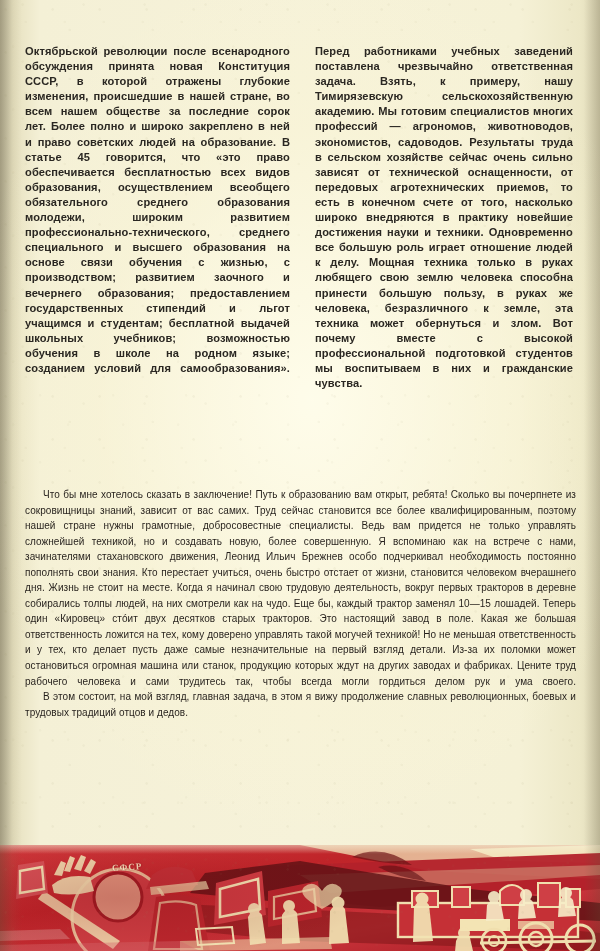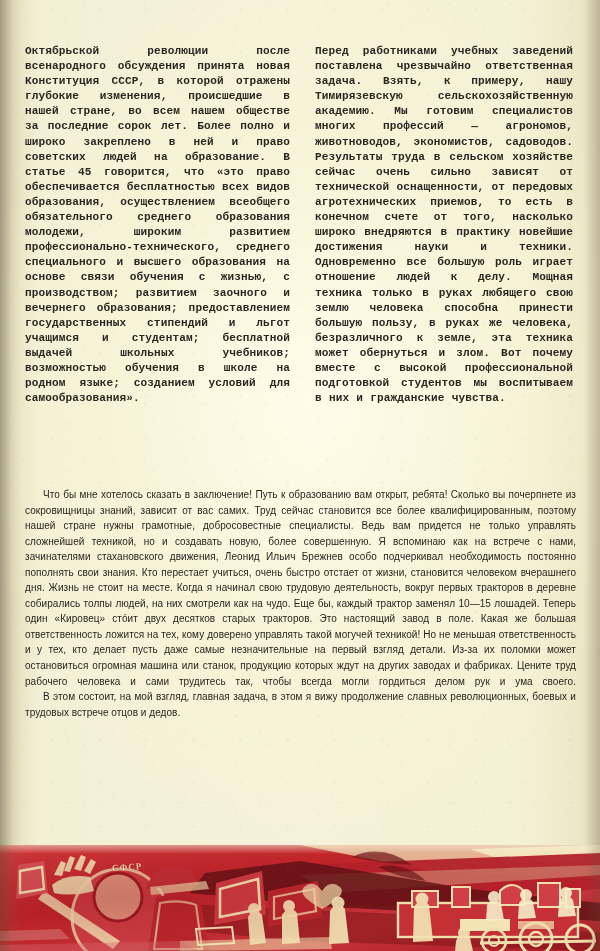--- a/index.html
+++ b/index.html
@@ -62,21 +62,20 @@
     position: absolute;
     left: 25px;
     top: 44px;
     width: 548px;
     display: flex;
     gap: 18px;
     z-index: 10;
   }
   .col {
     width: 265px;
-    font-family: Liberation Mono, monospace;
   }
   .col p {
     margin: 0;
     font-size: 11.1px;
     line-height: 15.1px;
     font-weight: 700;
     color: #2a2722;
     text-align: justify;
     text-align-last: justify;
     letter-spacing: .1px;
@@ -160,21 +159,21 @@
     <div class="col">
       <p>Октябрьской революции после всенародного обсуждения принята новая Конституция СССР, в которой отражены глубокие изменения, происшедшие в нашей стране, во всем нашем обществе за последние сорок лет. Более полно и широко закреплено в ней и право советских людей на образование. В статье 45 говорится, что «это право обеспечивается бесплатностью всех видов образования, осуществлением всеобщего обязательного среднего образования молодежи, широким развитием профессионально-технического, среднего специального и высшего образования на основе связи обучения с жизнью, с производством; развитием заочного и вечернего образования; предоставлением государственных стипендий и льгот учащимся и студентам; бесплатной выдачей школьных учебников; возможностью обучения в школе на родном языке; созданием условий для самообразования».</p>
     </div>
     <div class="col">
       <p class="last-left">Перед работниками учебных заведений поставлена чрезвычайно ответственная задача. Взять, к примеру, нашу Тимирязевскую сельскохозяйственную академию. Мы готовим специалистов многих профессий — агрономов, животноводов, экономистов, садоводов. Результаты труда в сельском хозяйстве сейчас очень сильно зависят от технической оснащенности, от передовых агротехнических приемов, то есть в конечном счете от того, насколько широко внедряются в практику новейшие достижения науки и техники. Одновременно все большую роль играет отношение людей к делу. Мощная техника только в руках любящего свою землю человека способна принести большую пользу, в руках же человека, безразличного к земле, эта техника может обернуться и злом. Вот почему вместе с высокой профессиональной подготовкой студентов мы воспитываем в них и гражданские чувства.</p>
     </div>
   </div>
 
   <div class="body-wide">
     <p>Что бы мне хотелось сказать в заключение! Путь к образованию вам открыт, ребята! Сколько вы почерпнете из сокровищницы знаний, зависит от вас самих. Труд сейчас становится все более квалифицированным, поэтому нашей стране нужны грамотные, добросовестные специалисты. Ведь вам придется не только управлять сложнейшей техникой, но и создавать новую, более совершенную. Я вспоминаю как на встрече с нами, зачинателями стахановского движения, Леонид Ильич Брежнев особо подчеркивал необходимость постоянно пополнять свои знания. Кто перестает учиться, очень быстро отстает от жизни, становится человеком вчерашнего дня. Жизнь не стоит на месте. Когда я начинал свою трудовую деятельность, вокруг первых тракторов в деревне собирались толпы людей, на них смотрели как на чудо. Еще бы, каждый трактор заменял 10—15 лошадей. Теперь один «Кировец» стóит двух десятков старых тракторов. Это настоящий завод в поле. Какая же большая ответственность ложится на тех, кому доверено управлять такой могучей техникой! Но не меньшая ответственность и у тех, кто делает пусть даже самые незначительные на первый взгляд детали. Из-за их поломки может остановиться огромная машина или станок, продукцию которых ждут на других заводах и фабриках. Цените труд рабочего человека и сами трудитесь так, чтобы всегда могли гордиться делом рук и ума своего.</p>
-    <p class="tail">В этом состоит, на мой взгляд, главная задача, в этом я вижу продолжение славных революционных, боевых и трудовых встрече отцов и дедов.</p>
+    <p class="tail">В этом состоит, на мой взгляд, главная задача, в этом я вижу продолжение славных революционных, боевых и трудовых традиций отцов и дедов.</p>
   </div>
 
   <div class="illustration">
     <svg viewBox="0 0 600 106" preserveAspectRatio="none">
       <defs>
         <linearGradient id="redbg" x1="0" y1="0" x2="1" y2="1">
           <stop offset="0%" stop-color="#d0393c"></stop>
           <stop offset="35%" stop-color="#bf2429"></stop>
           <stop offset="70%" stop-color="#c8333a"></stop>
           <stop offset="100%" stop-color="#a81c24"></stop>

